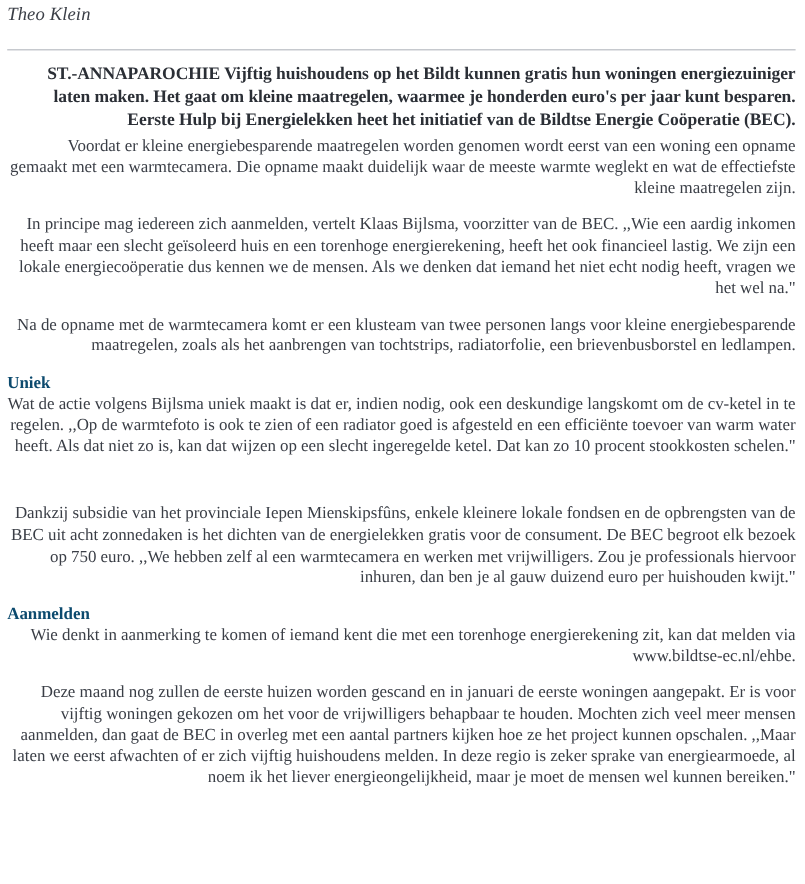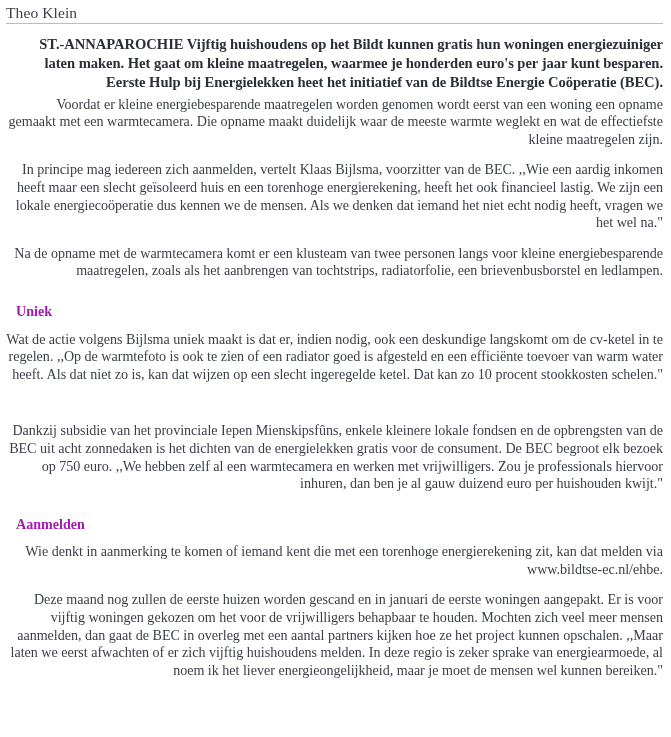--- a/index.html
+++ b/index.html
@@ -18,22 +18,23 @@
   .page {
     width: 671px;
     height: 737px;
     box-sizing: border-box;
     padding: 0px 8px 0px 6px;
     position: relative;
   }
   .byline-wrap {
     padding-top: 4px;
     border-bottom: 1px solid #b9bcc2;
-    padding-bottom: 2px;
+    padding-bottom: 20px;
     margin-bottom: 11px;
+    font-style: italic;
   }
   .byline {
     font-size: 15.5px;
     line-height: 17px;
     color: #3b3f47;
     letter-spacing: 0.1px;
   }
   .lead {
     font-size: 14.6px;
     line-height: 19.2px;
@@ -51,22 +52,22 @@
     text-align: right;
     letter-spacing: -0.02px;
   }
   p.body.tight {
     margin-bottom: 0;
   }
   h2.subhead {
     font-size: 14.1px;
     line-height: 17.6px;
     font-weight: bold;
-    color: #a21caf;
-    margin: 10px;
+    color: #0c4a6e;
+    margin: 0;
     padding: 0;
   }
   .spacer-sm { height: 13px; }
 </style>
 </head>
 <body>
 
 <div class="page">
 
   <div class="byline-wrap">

